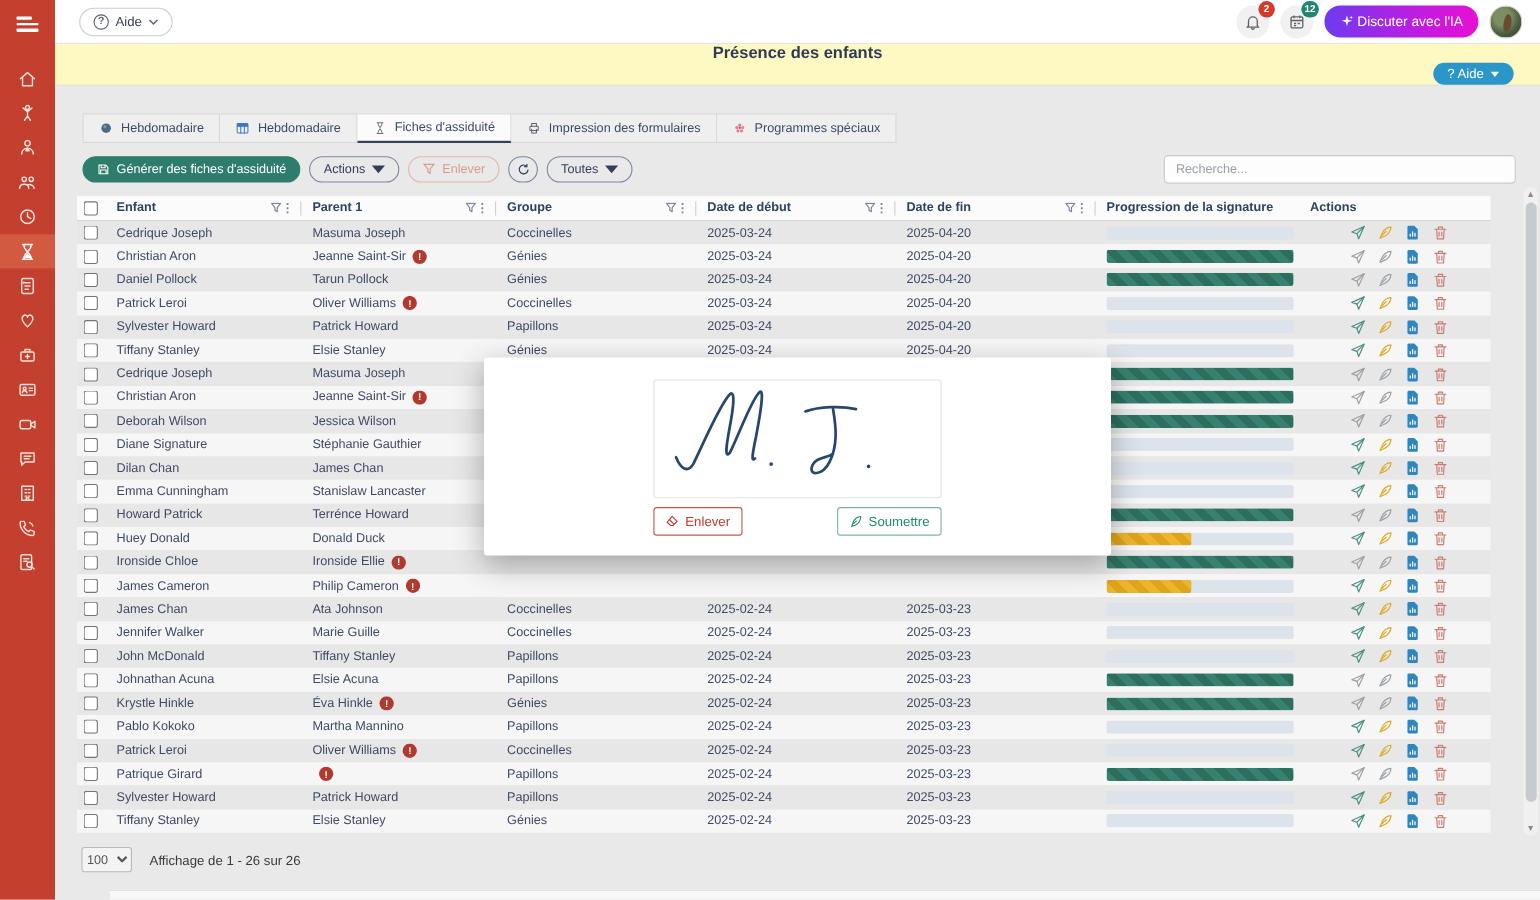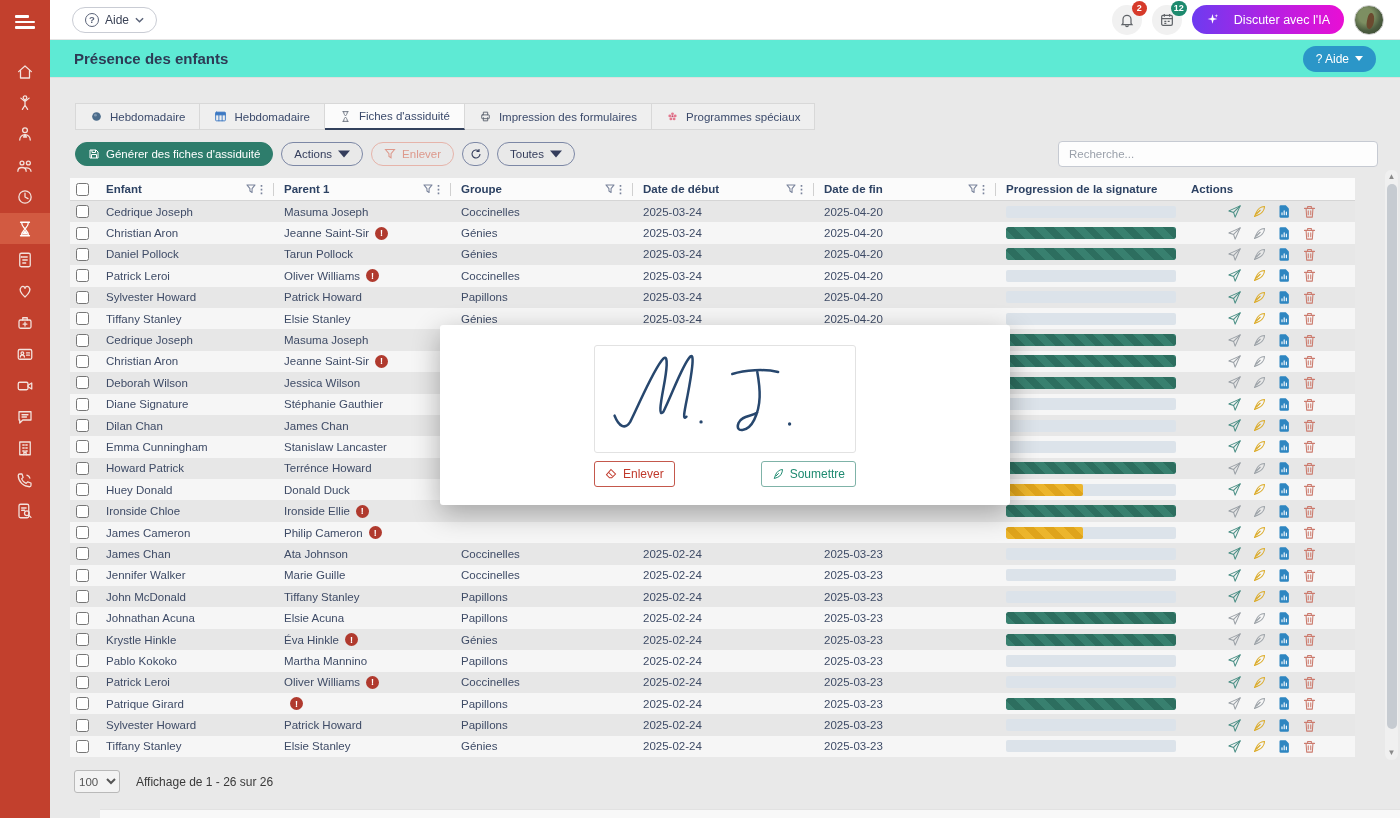--- a/index.html
+++ b/index.html
@@ -22,25 +22,25 @@
 
   .topbar { height:40px; background:#ffffff; border-bottom:1px solid #e4e4e4; display:flex; align-items:center; padding:0 16px 0 22px; }
   .chip { display:flex; align-items:center; gap:6px; border:1px solid #c9ccd4; border-radius:16px; height:26px; padding:0 12px; background:#fff; color:#3a4256; cursor:pointer; font-size:12px; }
   .qmark { width:14px; height:14px; border:1.4px solid #5a6378; border-radius:50%; font-size:9.5px; display:flex; align-items:center; justify-content:center; color:#5a6378; font-weight:bold; }
   .top-right { margin-left:auto; display:flex; align-items:center; gap:10px; }
   .icon-btn { position:relative; width:30px; height:30px; border-radius:50%; background:#f1f1f1; display:flex; align-items:center; justify-content:center; color:#5f6368; cursor:pointer; }
   .icon-btn svg { width:16px; height:16px; }
   .badge { position:absolute; top:-4px; right:-5px; min-width:15px; height:15px; border-radius:8px; color:#fff; font-size:9px; font-weight:bold; display:flex; align-items:center; justify-content:center; padding:0 3px; }
   .badge.red { background:#d63a2a; }
   .badge.teal { background:#1d8a6e; }
-  .ai-btn { height:29px; border-radius:15px; border:none; padding:0 14px; background:linear-gradient(90deg,#6d3bf0 0%,#b81fe2 55%,#e90fd4 100%); color:#fff; font-size:12.5px; display:flex; align-items:center; gap:15px; cursor:pointer; font-family:inherit; }
+  .ai-btn { height:29px; border-radius:15px; border:none; padding:0 14px; background:linear-gradient(90deg,#6d3bf0 0%,#b81fe2 55%,#e90fd4 100%); color:#fff; font-size:12.5px; display:flex; align-items:center; gap:3px; cursor:pointer; font-family:inherit; }
   .avatar { width:30px; height:30px; border-radius:50%; background:radial-gradient(circle at 40% 35%, #7d8f62 0 30%, #4c5d40 60%, #33422c 100%); border:1px solid #cfcfcf; cursor:pointer; position:relative; overflow:hidden; }
   .avatar::after{ content:""; position:absolute; left:12px; top:7px; width:7px; height:16px; background:#6b4a2f; border-radius:40% 60% 50% 50%; transform:rotate(12deg); }
 
-  .page-head { height:38px; background:#5eead4; border-bottom:1px solid #dedede; display:flex; align-items:center; padding:0 24px; }
+  .page-head { height:38px; background:#fef9c3; border-bottom:1px solid #dedede; display:flex; align-items:center; padding:0 24px;flex-direction:column; }
   .page-title { font-size:15px; font-weight:bold; color:#2d3b55; }
   .help-btn { margin-left:auto; background:#2b96c8; color:#fff; border:none; border-radius:15px; height:26px; padding:0 13px; font-size:12px; display:flex; align-items:center; gap:6px; cursor:pointer; font-family:inherit; }
 
   
   .tabs { display:flex; margin:25px 0 0 25px; }
   .tab { display:flex; align-items:center; gap:7px; height:27px; padding:0 14px; background:#efefef; border:1px solid #d8d8d8; border-left-width:0; font-size:11.5px; color:#3b4a6b; cursor:pointer; white-space:nowrap; }
   .tab:first-child { border-left-width:1px; }
   .tab.active { background:#fbfbfb; border-bottom:2px solid #33415c; font-weight:normal; }
   .tab svg { width:13px; height:13px; }
 

